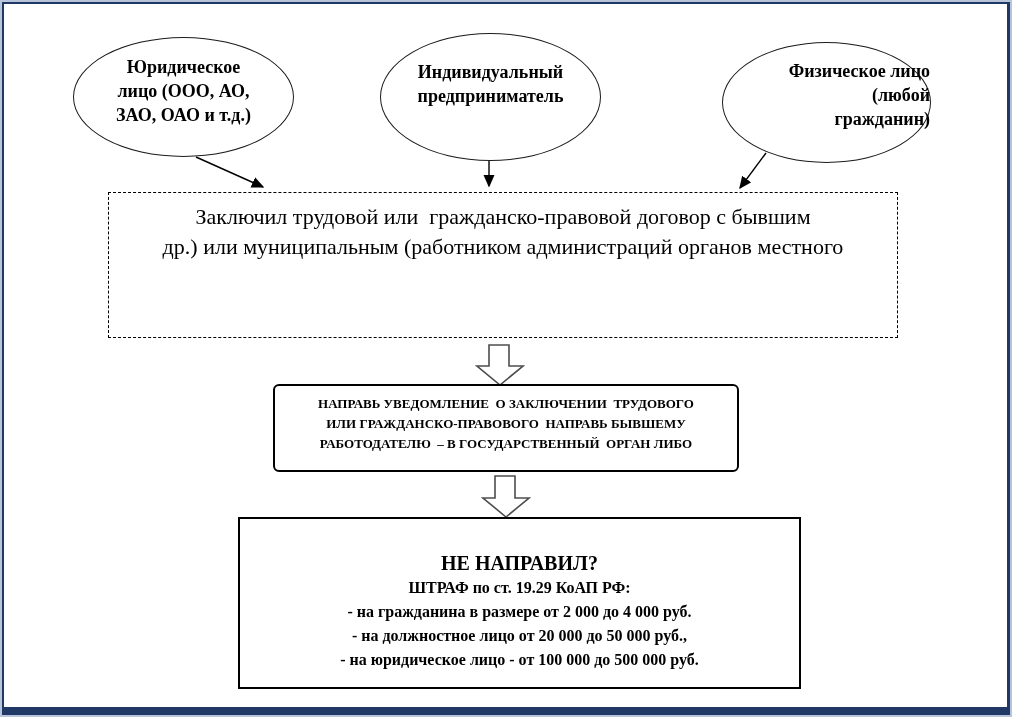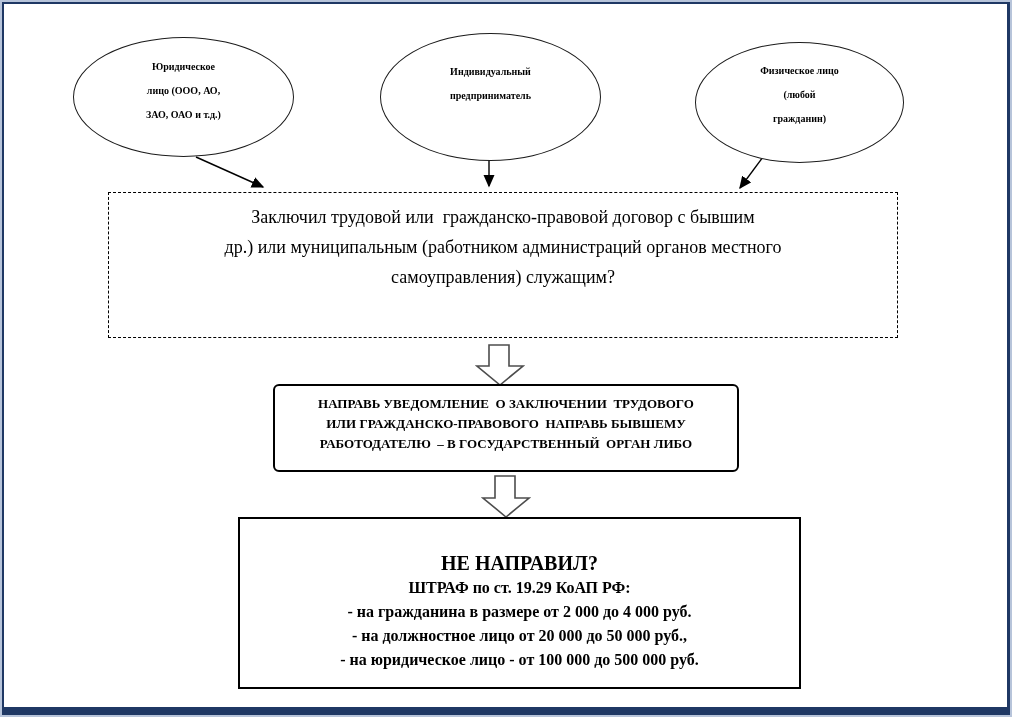--- a/index.html
+++ b/index.html
@@ -43,36 +43,36 @@
     border: 1.5px solid #1c1c1c;
     border-radius: 50%;
     box-sizing: border-box;
     background: #ffffff;
     display: flex;
     flex-direction: column;
     justify-content: center;
     align-items: center;
     text-align: center;
     font-weight: bold;
-    font-size: 10px;
+    font-size: 18px;
     line-height: 24px;
   }
   .e1 { left: 69px;  top: 33px; width: 221px; height: 120px; padding-bottom: 12px; }
   .e2 { left: 376px; top: 29px; width: 221px; height: 128px; padding-bottom: 26px; }
-  .e3 { left: 691px; top: 38px; width: 209px; height: 121px; padding-bottom: 16px; }
+  .e3 { left: 718px; top: 38px; width: 209px; height: 121px; padding-bottom: 16px; align-items: flex-end; }
   .line { white-space: pre; }
   .qbox {
     position: absolute;
     left: 104px; top: 188px;
     width: 790px; height: 146px;
     box-sizing: border-box;
     border: 1px dashed #000000;
     padding-top: 9px;
     text-align: center;
-    font-size: 18px;
+    font-size: 22px;
     line-height: 30px;
   }
   .block-arrow {
     position: absolute;
   }
   .ba1 { left: 471px; top: 340px; }
   .ba2 { left: 477px; top: 471px; }
   .nbox {
     position: absolute;
     left: 269px; top: 380px;
@@ -142,21 +142,20 @@
 
     <div class="ellipse e3">
       <div class="line">Физическое лицо</div>
       <div class="line">(любой</div>
       <div class="line">гражданин)</div>
     </div>
 
     <div class="qbox">
       <div class="line">Заключил трудовой или  гражданско-правовой договор с бывшим</div>
       <div class="line">др.) или муниципальным (работником администраций органов местного</div>
-      <div class="line">самоуправления) служащим?</div>
     </div>
 
     <svg class="block-arrow ba1" width="50" height="42" viewBox="0 0 50 42" xmlns="http://www.w3.org/2000/svg">
       <polygon points="14,1 34,1 34,22 48,22 25,41 2,22 14,22" fill="#ffffff" stroke="#4d4d4d" stroke-width="1.6"></polygon>
     </svg>
 
     <div class="nbox">
       <div class="line">НАПРАВЬ УВЕДОМЛЕНИЕ  О ЗАКЛЮЧЕНИИ  ТРУДОВОГО</div>
       <div class="line">ИЛИ ГРАЖДАНСКО-ПРАВОВОГО  НАПРАВЬ БЫВШЕМУ</div>
       <div class="line">РАБОТОДАТЕЛЮ  – В ГОСУДАРСТВЕННЫЙ  ОРГАН ЛИБО</div>

